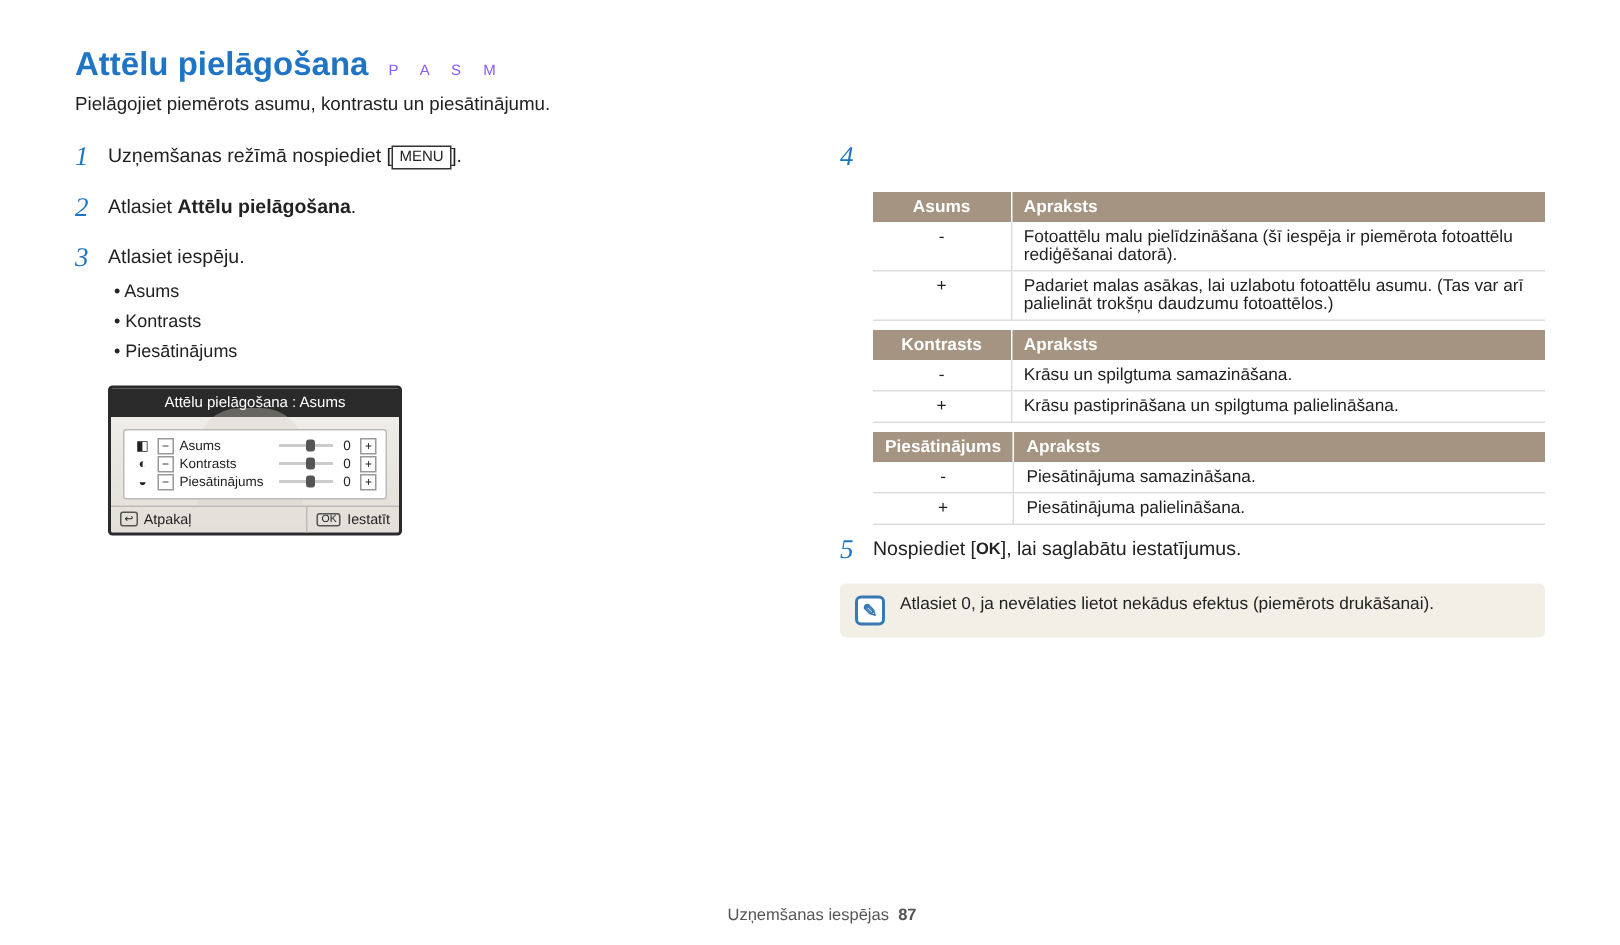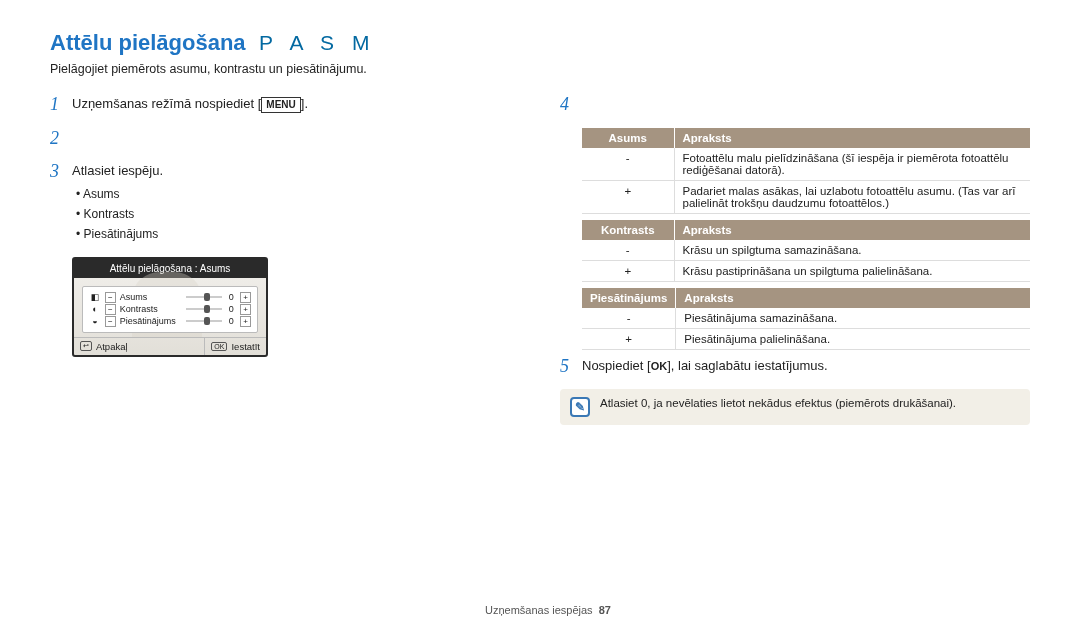--- a/index.html
+++ b/index.html
@@ -14,22 +14,22 @@
     position: relative;
   }
   .title-row { margin-bottom: 6px; }
   .title {
     font-size: 22px;
     font-weight: bold;
     color: #1f75c4;
     display: inline;
   }
   .modes {
-    font-size: 21px;
-    color: #0369a1;
+    font-size: 10px;
+    color: #8b5cf6;
     letter-spacing: 6px;
     margin-left: 10px;
     display: inline;
   }
   .subtitle { font-size: 12.5px; margin-bottom: 18px; color: #222; }
   .columns { display: flex; gap: 40px; }
   .col { flex: 1; }
   .step { display: flex; margin-bottom: 12px; }
   .step-num {
     font-family: Georgia, serif;
@@ -45,21 +45,21 @@
   .sub-bullets { margin: 4px 0 0 4px; }
   .sub-bullets li { list-style: none; font-size: 12px; margin: 2px 0; }
   .sub-bullets li::before { content: "• "; }
   .tiny-bullets li { list-style: none; font-size: 11.5px; margin: 2px 0; }
   .tiny-bullets li::before { content: "• "; }
   .menu-box {
     display: inline-block;
     border: 1px solid #333;
     padding: 0 4px;
     font-size: 10px;
-    font-weight: bold;
+    font-weight: normal;
     vertical-align: middle;
     line-height: 14px;
   }
   .ok-box {
     display: inline-block;
     font-size: 11px;
     font-weight: bold;
     vertical-align: middle;
   }
   
@@ -182,20 +182,23 @@
 
   <div class="col">
     <div class="step">
       <div class="step-num">1</div>
       <div class="step-body">
         <span>Uzņemšanas režīmā nospiediet [</span><span class="menu-box">MENU</span><span>].</span>
       </div>
     </div>
     <div class="step">
       <div class="step-num">2</div>
+      <div class="step-body">
+        <span>Atlasiet </span><b>Attēlu pielāgošana</b><span>.</span>
+      </div>
     </div>
     <div class="step">
       <div class="step-num">3</div>
       <div class="step-body">
         <span>Atlasiet iespēju.</span>
         <ul class="sub-bullets">
           <li>Asums</li>
           <li>Kontrasts</li>
           <li>Piesātinājums</li>
         </ul>

